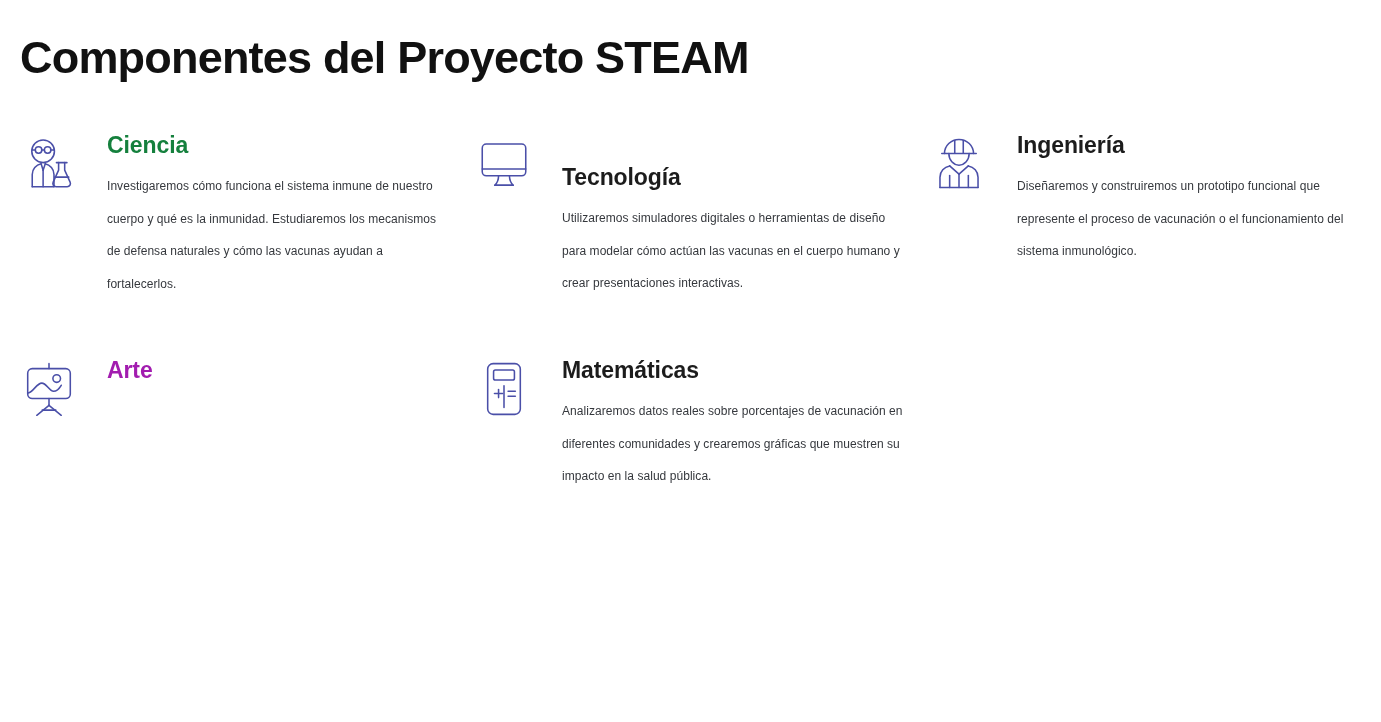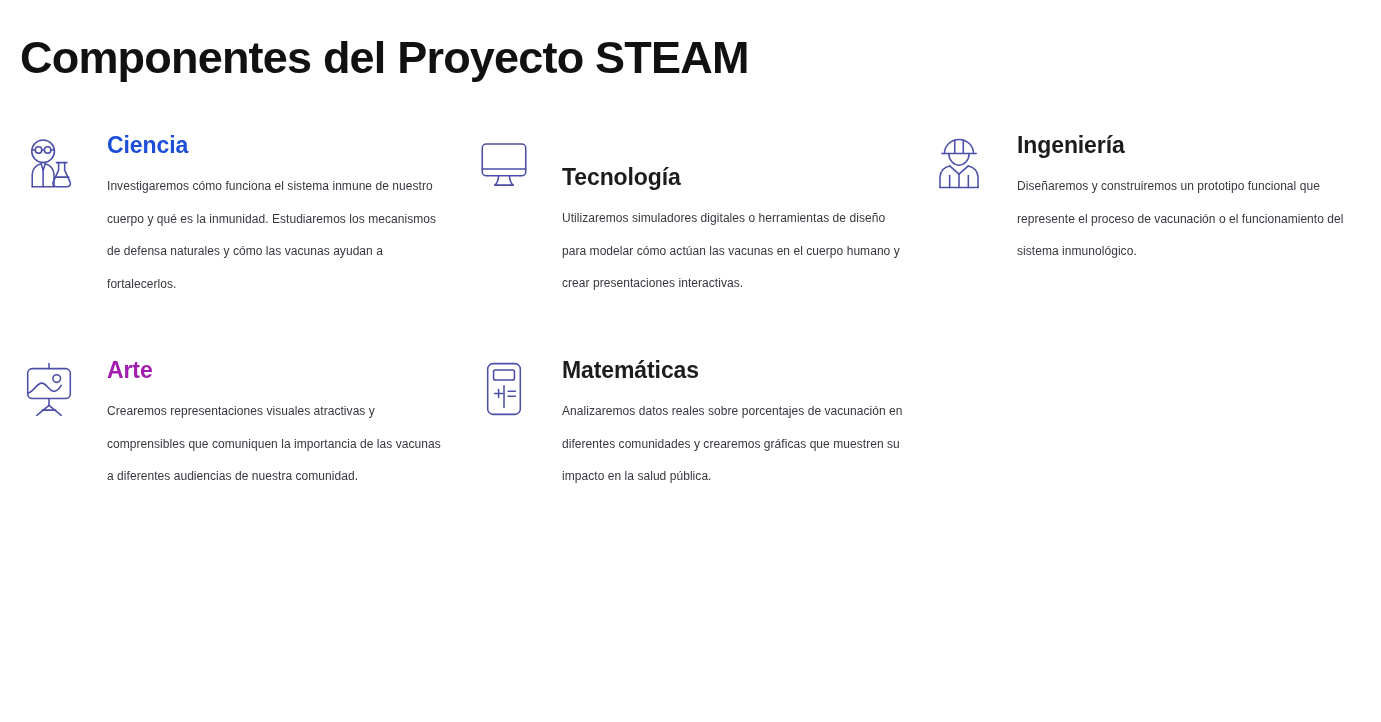--- a/index.html
+++ b/index.html
@@ -131,21 +131,21 @@
           <path class="icon-stroke" d="M23.3 31.8 25.5 39l2.4-7.2" style="stroke: rgb(74, 79, 168);"></path>
           <path class="icon-stroke" d="M25.5 39v18" style="stroke: rgb(74, 79, 168);"></path>
           <path class="icon-stroke" d="M13.5 57h24" style="stroke: rgb(74, 79, 168);"></path>
 
           <path class="icon-stroke" d="M40.2 30.5h11.6" style="stroke: rgb(74, 79, 168);"></path>
           <path class="icon-stroke" d="M42.6 30.5v8.2L36.6 52c-1.1 2.4.6 5 3.2 5h12.3c2.6 0 4.3-2.6 3.2-5l-6-13.3v-8.2" style="stroke: rgb(74, 79, 168);"></path>
           <path class="icon-stroke" d="M38.4 46.5h15.4" style="stroke: rgb(74, 79, 168);"></path>
         </svg>
       </div>
       <div class="body-col">
-        <h2 class="component-title" style="color: #1d4ed8;">Ciencia</h2>
+        <h2 class="component-title" style="color: #15803d;">Ciencia</h2>
         <p class="component-desc" style="color: rgb(53, 56, 61);">Investigaremos cómo funciona el sistema inmune de nuestro cuerpo y qué es la inmunidad. Estudiaremos los mecanismos de defensa naturales y cómo las vacunas ayudan a fortalecerlos.</p>
       </div>
     </div>
 
     <div class="component c-tecnologia">
       <div class="icon-wrap">
         <svg viewBox="0 0 64 64" aria-hidden="true">
           <rect class="icon-stroke" x="8" y="10" width="48" height="35" rx="4.5" style="stroke: rgb(74, 79, 168);"></rect>
           <path class="icon-stroke" d="M8 37.5h48" style="stroke: rgb(74, 79, 168);"></path>
           <path class="icon-stroke" d="M26 45c0 4.5-1.2 7.8-4.2 10.5h20.4C39.2 52.8 38 49.5 38 45" style="stroke: rgb(74, 79, 168);"></path>
@@ -192,21 +192,20 @@
           <circle class="icon-stroke" cx="40.5" cy="20.5" r="4.2" style="stroke: rgb(74, 79, 168);"></circle>
           <path class="icon-stroke" d="M9 36.5c6-1.5 9.5-11 15-11s8 9 13 9c4 0 6.6-3.4 8.5-6.6" style="stroke: rgb(74, 79, 168);"></path>
           <path class="icon-stroke" d="M32 42.5v7.5" style="stroke: rgb(74, 79, 168);"></path>
           <path class="icon-stroke" d="M32 50 18.5 61" style="stroke: rgb(74, 79, 168);"></path>
           <path class="icon-stroke" d="M32 50l13.5 11" style="stroke: rgb(74, 79, 168);"></path>
           <path class="icon-stroke" d="M24.5 55.3h15" style="stroke: rgb(74, 79, 168);"></path>
         </svg>
       </div>
       <div class="body-col">
         <h2 class="component-title" style="color: #a21caf;">Arte</h2>
-        <p class="component-desc" style="color: rgb(53, 56, 61);">Crearemos representaciones visuales atractivas y comprensibles que comuniquen la importancia de las vacunas a diferentes audiencias de nuestra comunidad.</p>
       </div>
     </div>
 
     <div class="component c-matematicas">
       <div class="icon-wrap">
         <svg viewBox="0 0 64 64" aria-hidden="true">
           <rect class="icon-stroke" x="14" y="4" width="36" height="56" rx="6" style="stroke: rgb(74, 79, 168);"></rect>
           <rect class="icon-stroke" x="20.5" y="11" width="23" height="11" rx="2" style="stroke: rgb(74, 79, 168);"></rect>
 
           <path class="icon-stroke" d="M21.5 37h9" style="stroke: rgb(74, 79, 168);"></path>

